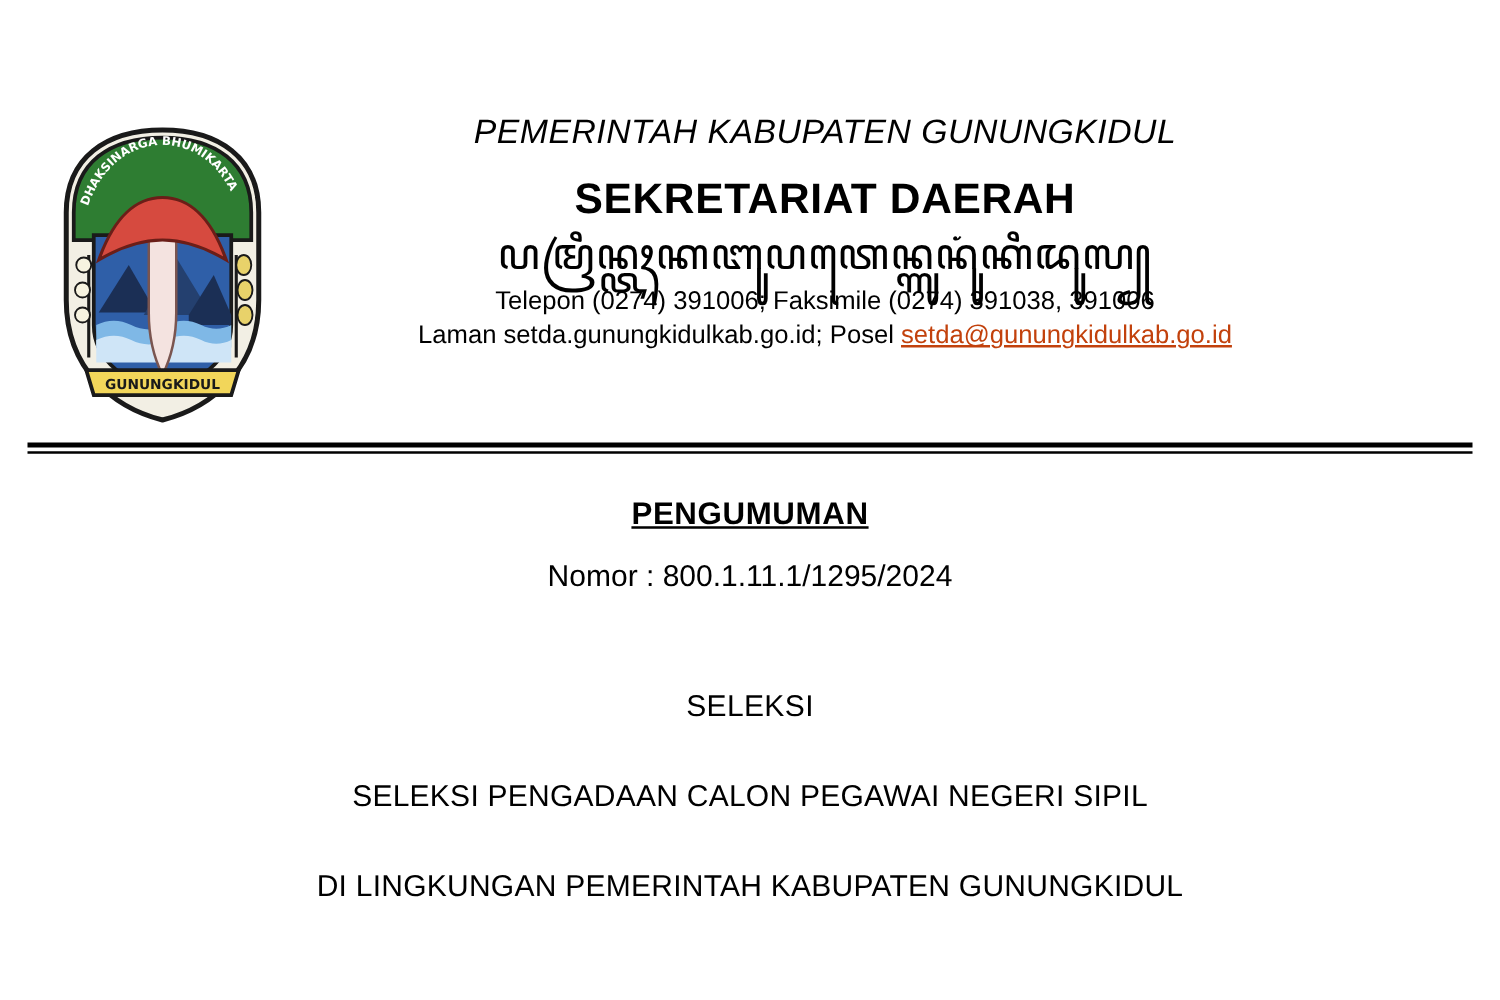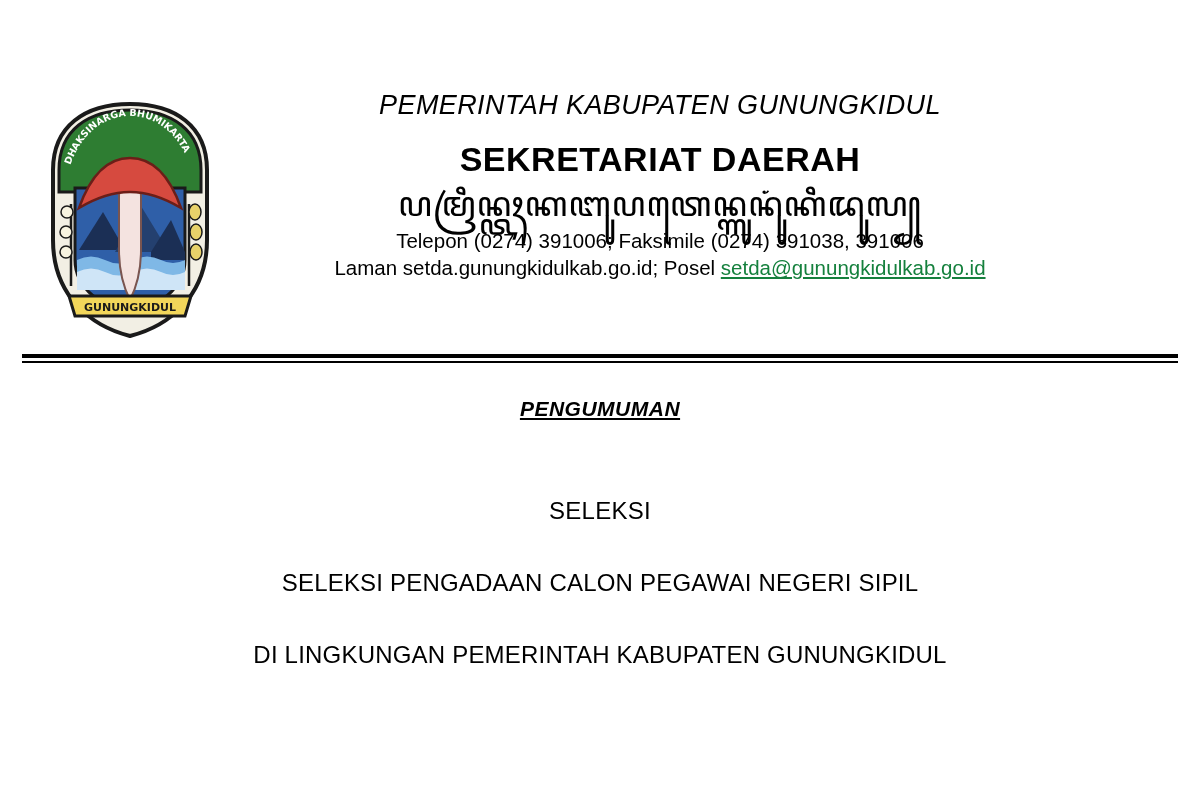--- a/index.html
+++ b/index.html
@@ -63,21 +63,21 @@
   .addr-line {
     font-size: 20.5px;
     line-height: 1.32;
     margin-top: 10px;
     white-space: nowrap;
   }
   .addr-line.second { margin-top: 0; }
   .addr-line.third { margin-top: 0; }
   .mail-link {
     text-decoration: underline;
-    color: #15803d;
+    color: #c2410c;
     text-align: center;
   }
 
   
   .rules {
     margin: 14px 22px 0 22px;
   }
   .rule-thick {
     height: 4px;
     background: #000000;
@@ -89,25 +89,24 @@
     height: 2px;
     background: #000000;
   }
 
   
   .titleblock {
     text-align: center;
     margin-top: 34px;
   }
   .announce {
-    font-size: 21px;
+    font-size: 25px;
     font-weight: bold;
     text-decoration: underline;
     letter-spacing: 0.5px;
-    font-style: italic;
   }
   .number {
     font-size: 24px;
     margin-top: 22px;
   }
   .tentang {
     font-size: 24px;
     margin-top: 76px;
     letter-spacing: 0.3px;
   }
@@ -181,18 +180,19 @@
   </div>
 
   <div class="rules">
     <div class="rule-thick"></div>
     <div class="rule-gap"></div>
     <div class="rule-thin"></div>
   </div>
 
   <div class="titleblock">
     <div class="announce">PENGUMUMAN</div>
+    <div class="number">Nomor : 800.1.11.1/1295/2024</div>
     <div class="tentang">SELEKSI</div>
     <div class="subject-line">SELEKSI PENGADAAN CALON PEGAWAI NEGERI SIPIL</div>
     <div class="subject-line">DI LINGKUNGAN PEMERINTAH KABUPATEN GUNUNGKIDUL</div>
   </div>
 
 </div>
 
 </body></html>

